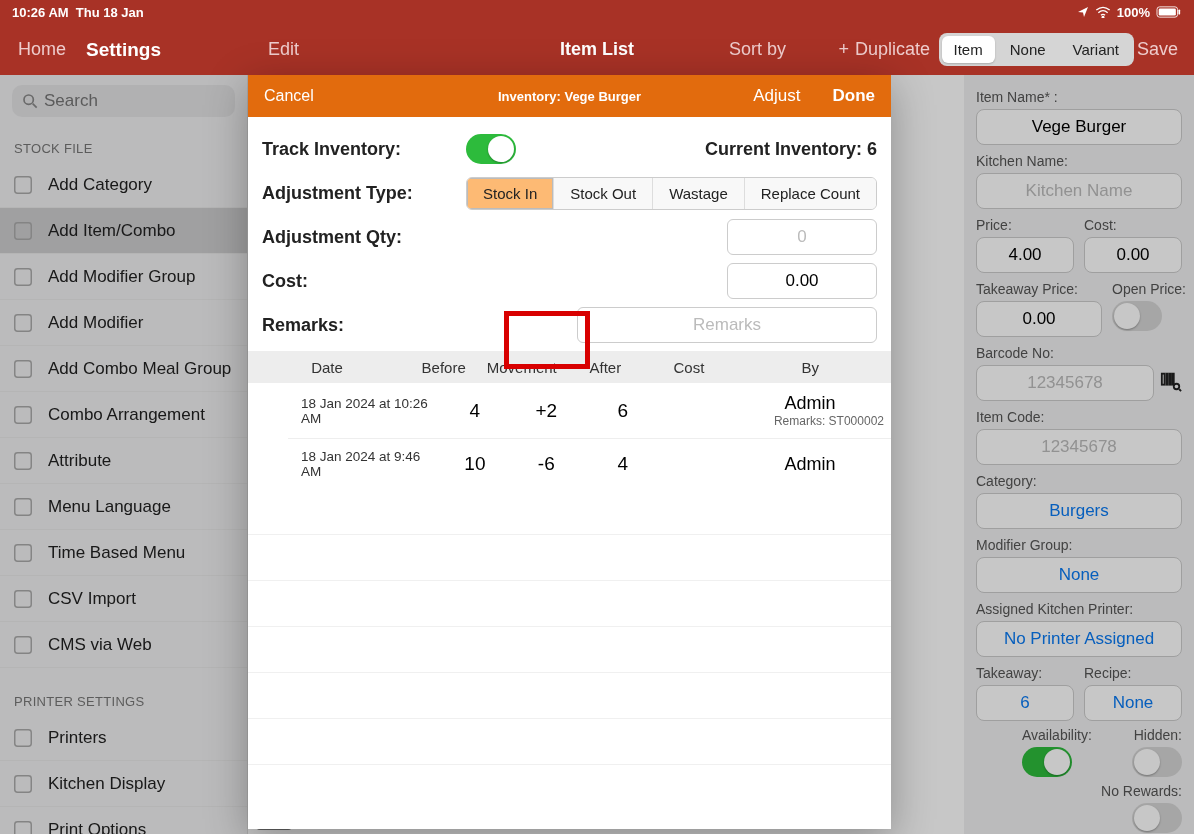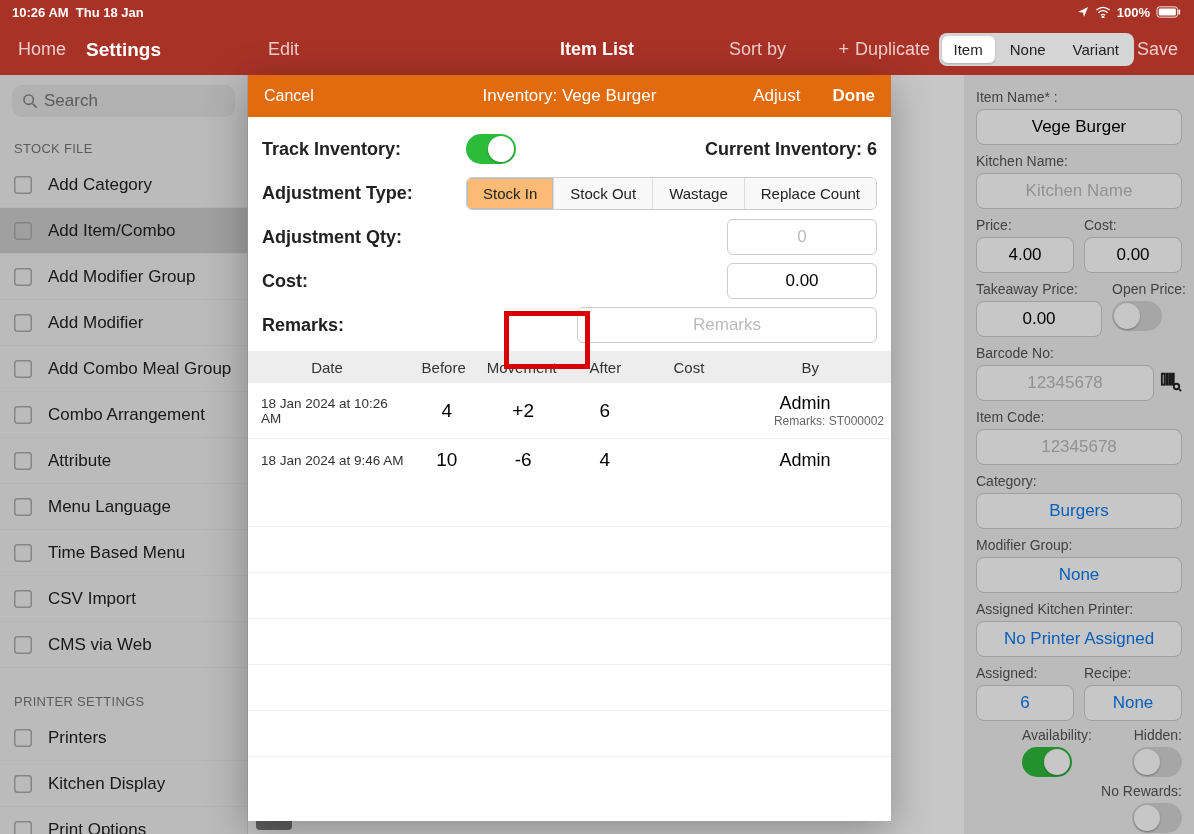--- a/index.html
+++ b/index.html
@@ -49,21 +49,21 @@
 .toggle.on { background: #2dbb3c; }
 .toggle .knob { width: 26px; height: 26px; background: #fff; border-radius: 13px; position: absolute; top: 2px; left: 2px; box-shadow: 0 1px 2px rgba(0,0,0,.3); }
 .toggle.on .knob { left: 22px; }
 .det-split { display: flex; gap:10px; align-items:flex-start; }
 .det-split .label { font-size:14px; color:#555; }
 
 .dim-overlay { position: absolute; inset: 0; background: rgba(0,0,0,0.22); pointer-events: none; }
 
 .modal { position: absolute; left: 248px; top: 0; width: 643px; background: #fff; box-shadow: 0 10px 40px rgba(0,0,0,0.3); z-index: 10; }
 .modal-head { height: 42px; background: #e26b0d; color: #fff; display: flex; align-items: center; padding: 0 16px; justify-content: space-between; }
-.modal-head .mtitle { position: absolute; left: 50%; transform: translateX(-50%); font-size: 17px; font-weight: 400; }
+.modal-head .mtitle { position: absolute; left: 50%; transform: translateX(-50%); font-size: 13px; font-weight: 700; }
 .modal-head .mbtns { display: flex; gap: 32px; font-size: 17px; }
 .modal-body { padding: 12px 14px 0; }
 .mrow { display: flex; align-items: center; min-height: 40px; margin-bottom: 4px; }
 .mlabel { font-size: 18px; font-weight: 700; color: #222; width: 200px; }
 .mvalue { font-size: 18px; font-weight: 700; color: #222; margin-left: auto; }
 .adj-seg { margin-left: auto; border: 1px solid #ccc; border-radius: 6px; display: flex; overflow: hidden; }
 .adj-seg span { padding: 7px 16px; font-size: 15px; color: #222; border-left: 1px solid #ddd; }
 .adj-seg span:first-child { border-left: none; }
 .adj-seg span.active { background: #fdba74; box-shadow: inset 0 0 0 1px #bbb; font-weight:500; }
 .adj-seg span:not(.active){ background:#f8f8f8; }
@@ -71,21 +71,21 @@
 .minput.placeholder { color: #bbb; }
 .minput.wide { width: 300px; }
 
 .mtable-head { display: flex; height: 32px; background: #ededed; align-items: center; font-size: 15px; color: #333; margin-top: 6px; }
 .mcol-date { width: 172px; text-align: center; }
 .mcol-before { width: 82px; text-align: center; }
 .mcol-move { width: 88px; text-align: center; position: relative; }
 .mcol-after { width: 94px; text-align: center; }
 .mcol-cost { width: 88px; text-align: center; }
 .mcol-by { width: 176px; text-align: center; }
-.mtable-row { display: flex; align-items: center; padding: 10px 7px; border-bottom: 1px solid #eee; font-size: 16px; }
+.mtable-row { display: flex; align-items: center; padding: 10px 7px; border-bottom: 1px solid #eee; font-size: 16px; margin-left: 40px; }
 .mtable-row:last-child{border-bottom:none;}
 .mtable-row .mcol-date { font-size: 13.5px; color: #333; padding-left:6px; text-align:left; }
 .mremarks { font-size: 12px; color: #666; text-align: right; }
 .highlight-move { position: absolute; top: 236px; left: 256px; width: 86px; height: 58px; border: 5px solid #d80000; z-index: 11; }
 .mtable-padding { height: 340px; }
 .mtable-rule { border-bottom:1px solid #f0f0f0; height:46px; }
 
 svg { display: block; }
 </style>
 </head>
@@ -329,21 +329,21 @@
     <div class="det-lbl">Item Code:</div>
     <div class="det-inp placeholder">12345678</div>
     <div class="det-lbl">Category:</div>
     <div class="det-inp det-btn">Burgers</div>
     <div class="det-lbl">Modifier Group:</div>
     <div class="det-inp det-btn">None</div>
     <div class="det-lbl">Assigned Kitchen Printer:</div>
     <div class="det-inp det-btn">No Printer Assigned</div>
     <div class="det-row2">
       <div class="det-col">
-        <div class="det-lbl">Assigned:</div>
+        <div class="det-lbl">Takeaway:</div>
         <div class="det-inp det-btn">6</div>
       </div>
       <div class="det-col">
         <div class="det-lbl">Recipe:</div>
         <div class="det-inp det-btn">None</div>
       </div>
     </div>
     <div class="det-split" style="justify-content:space-between;margin-top:6px;margin-left:46px;">
       <div>
         <div class="label">Availability:</div>

